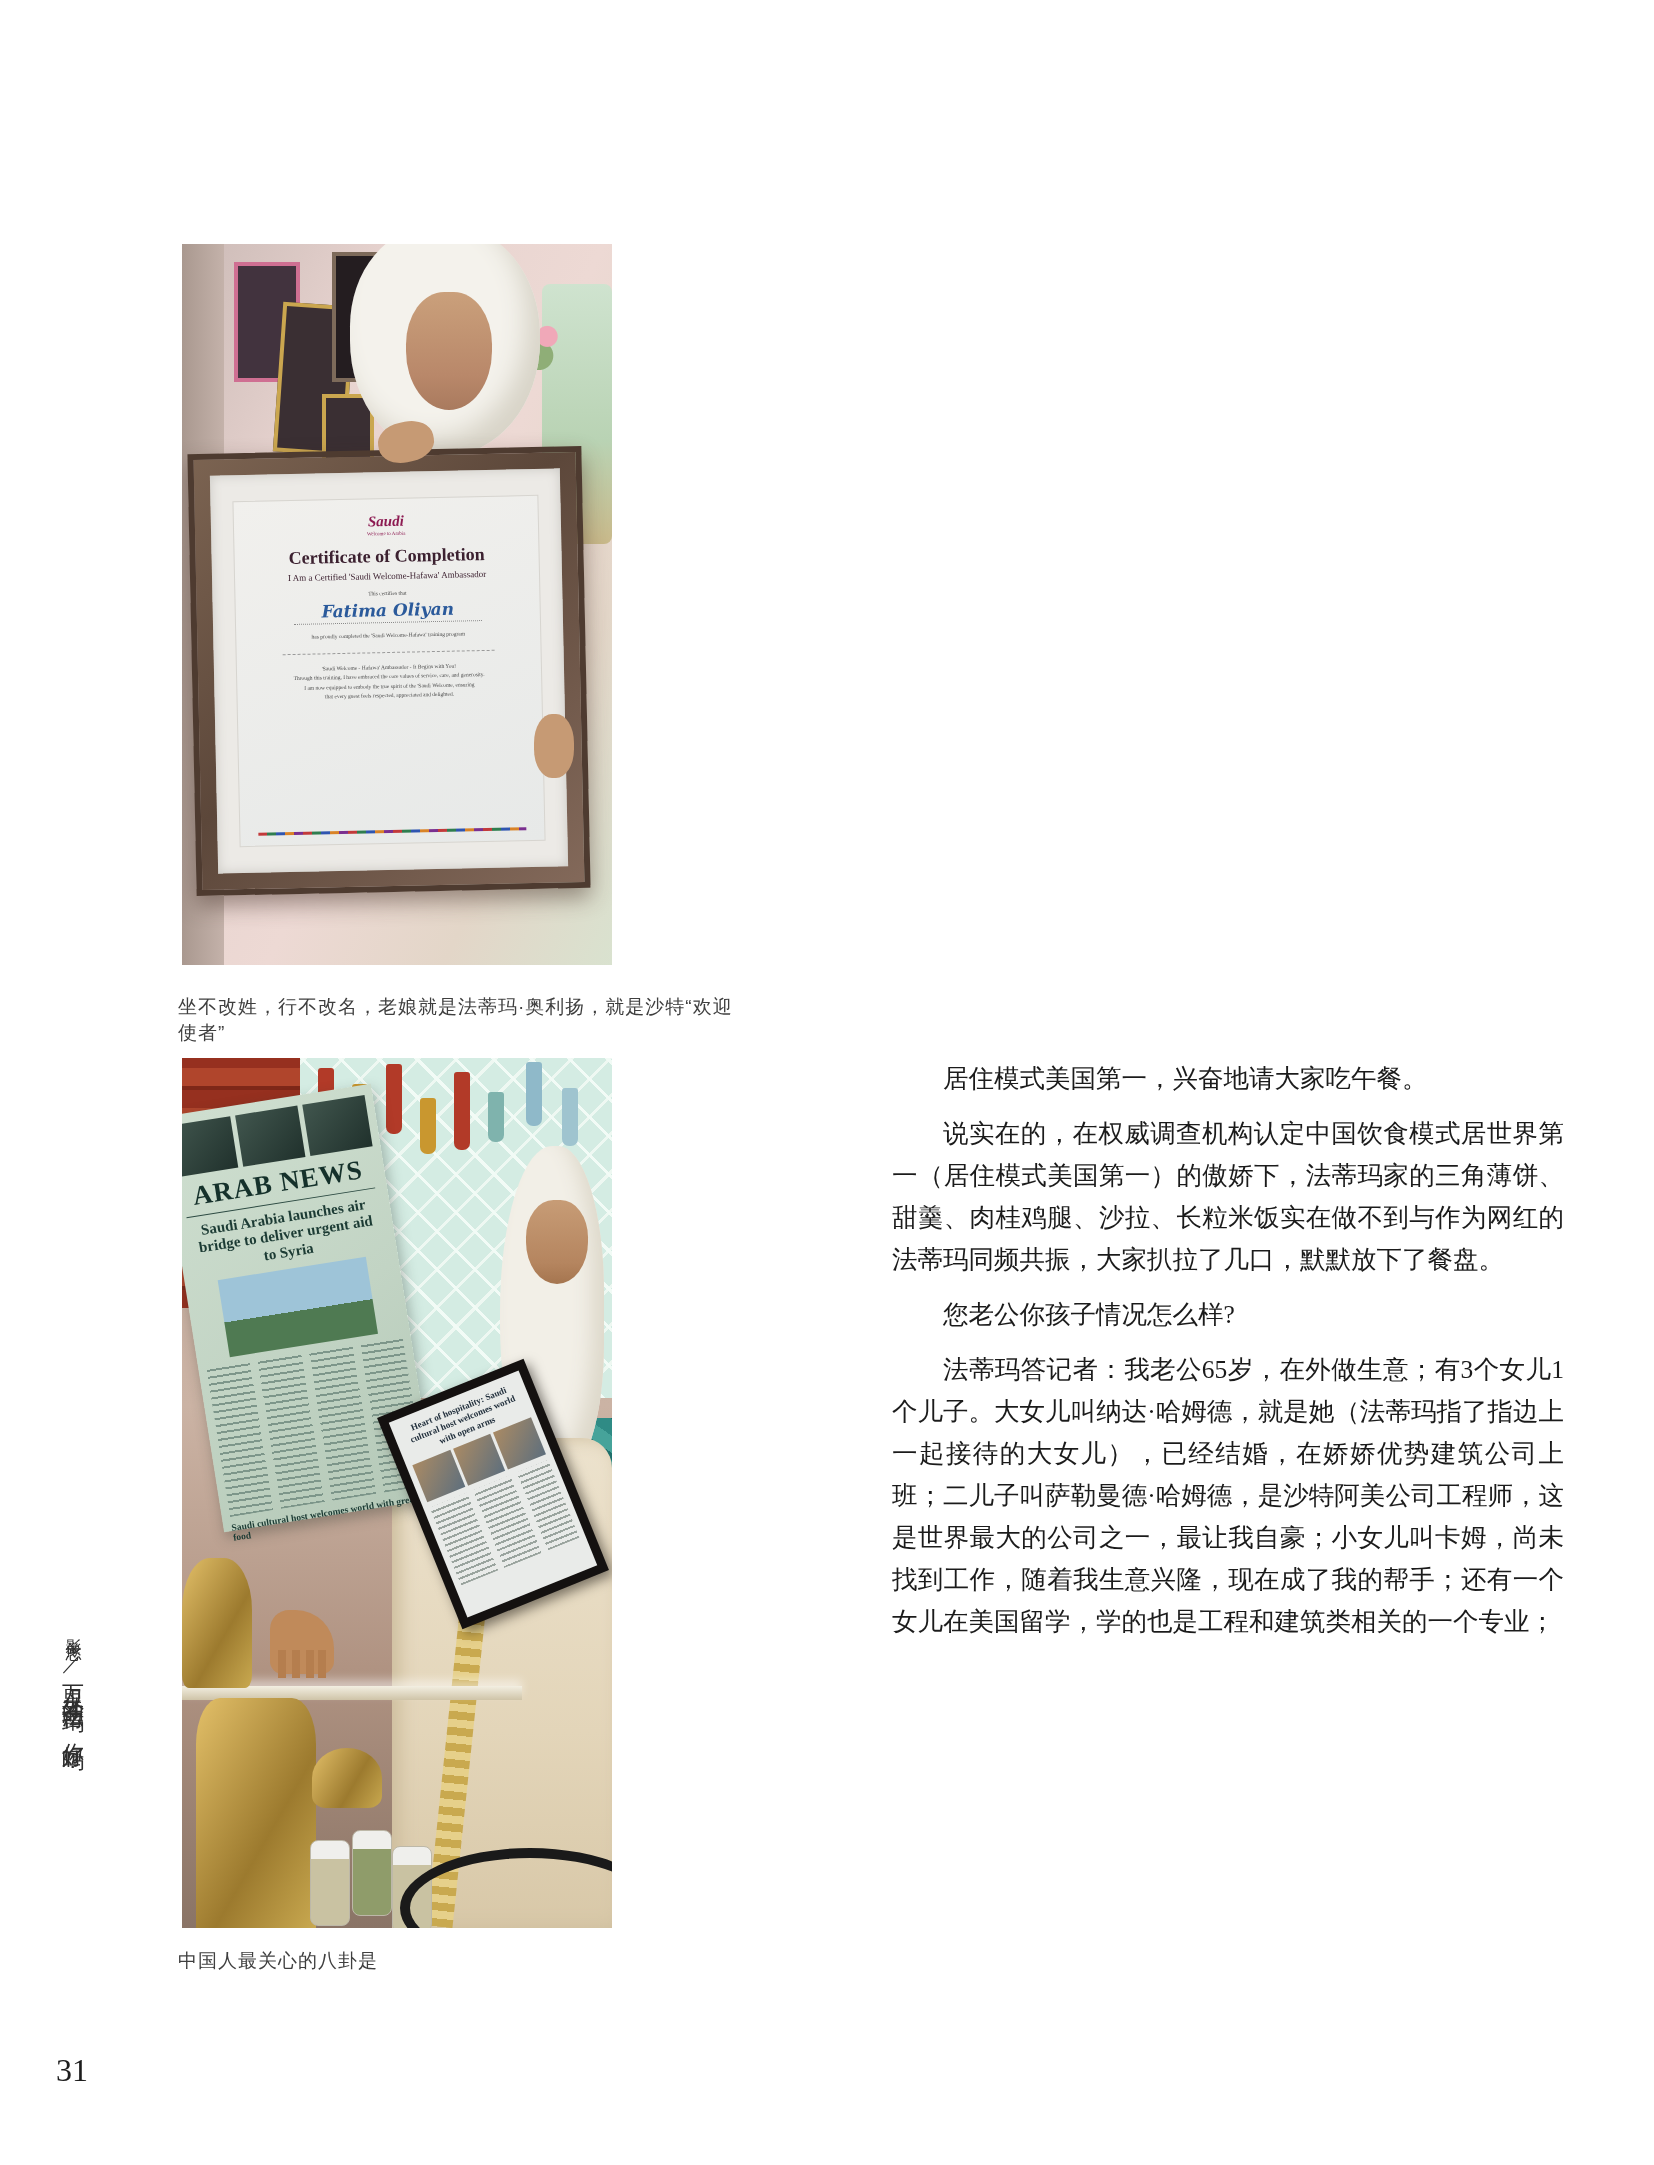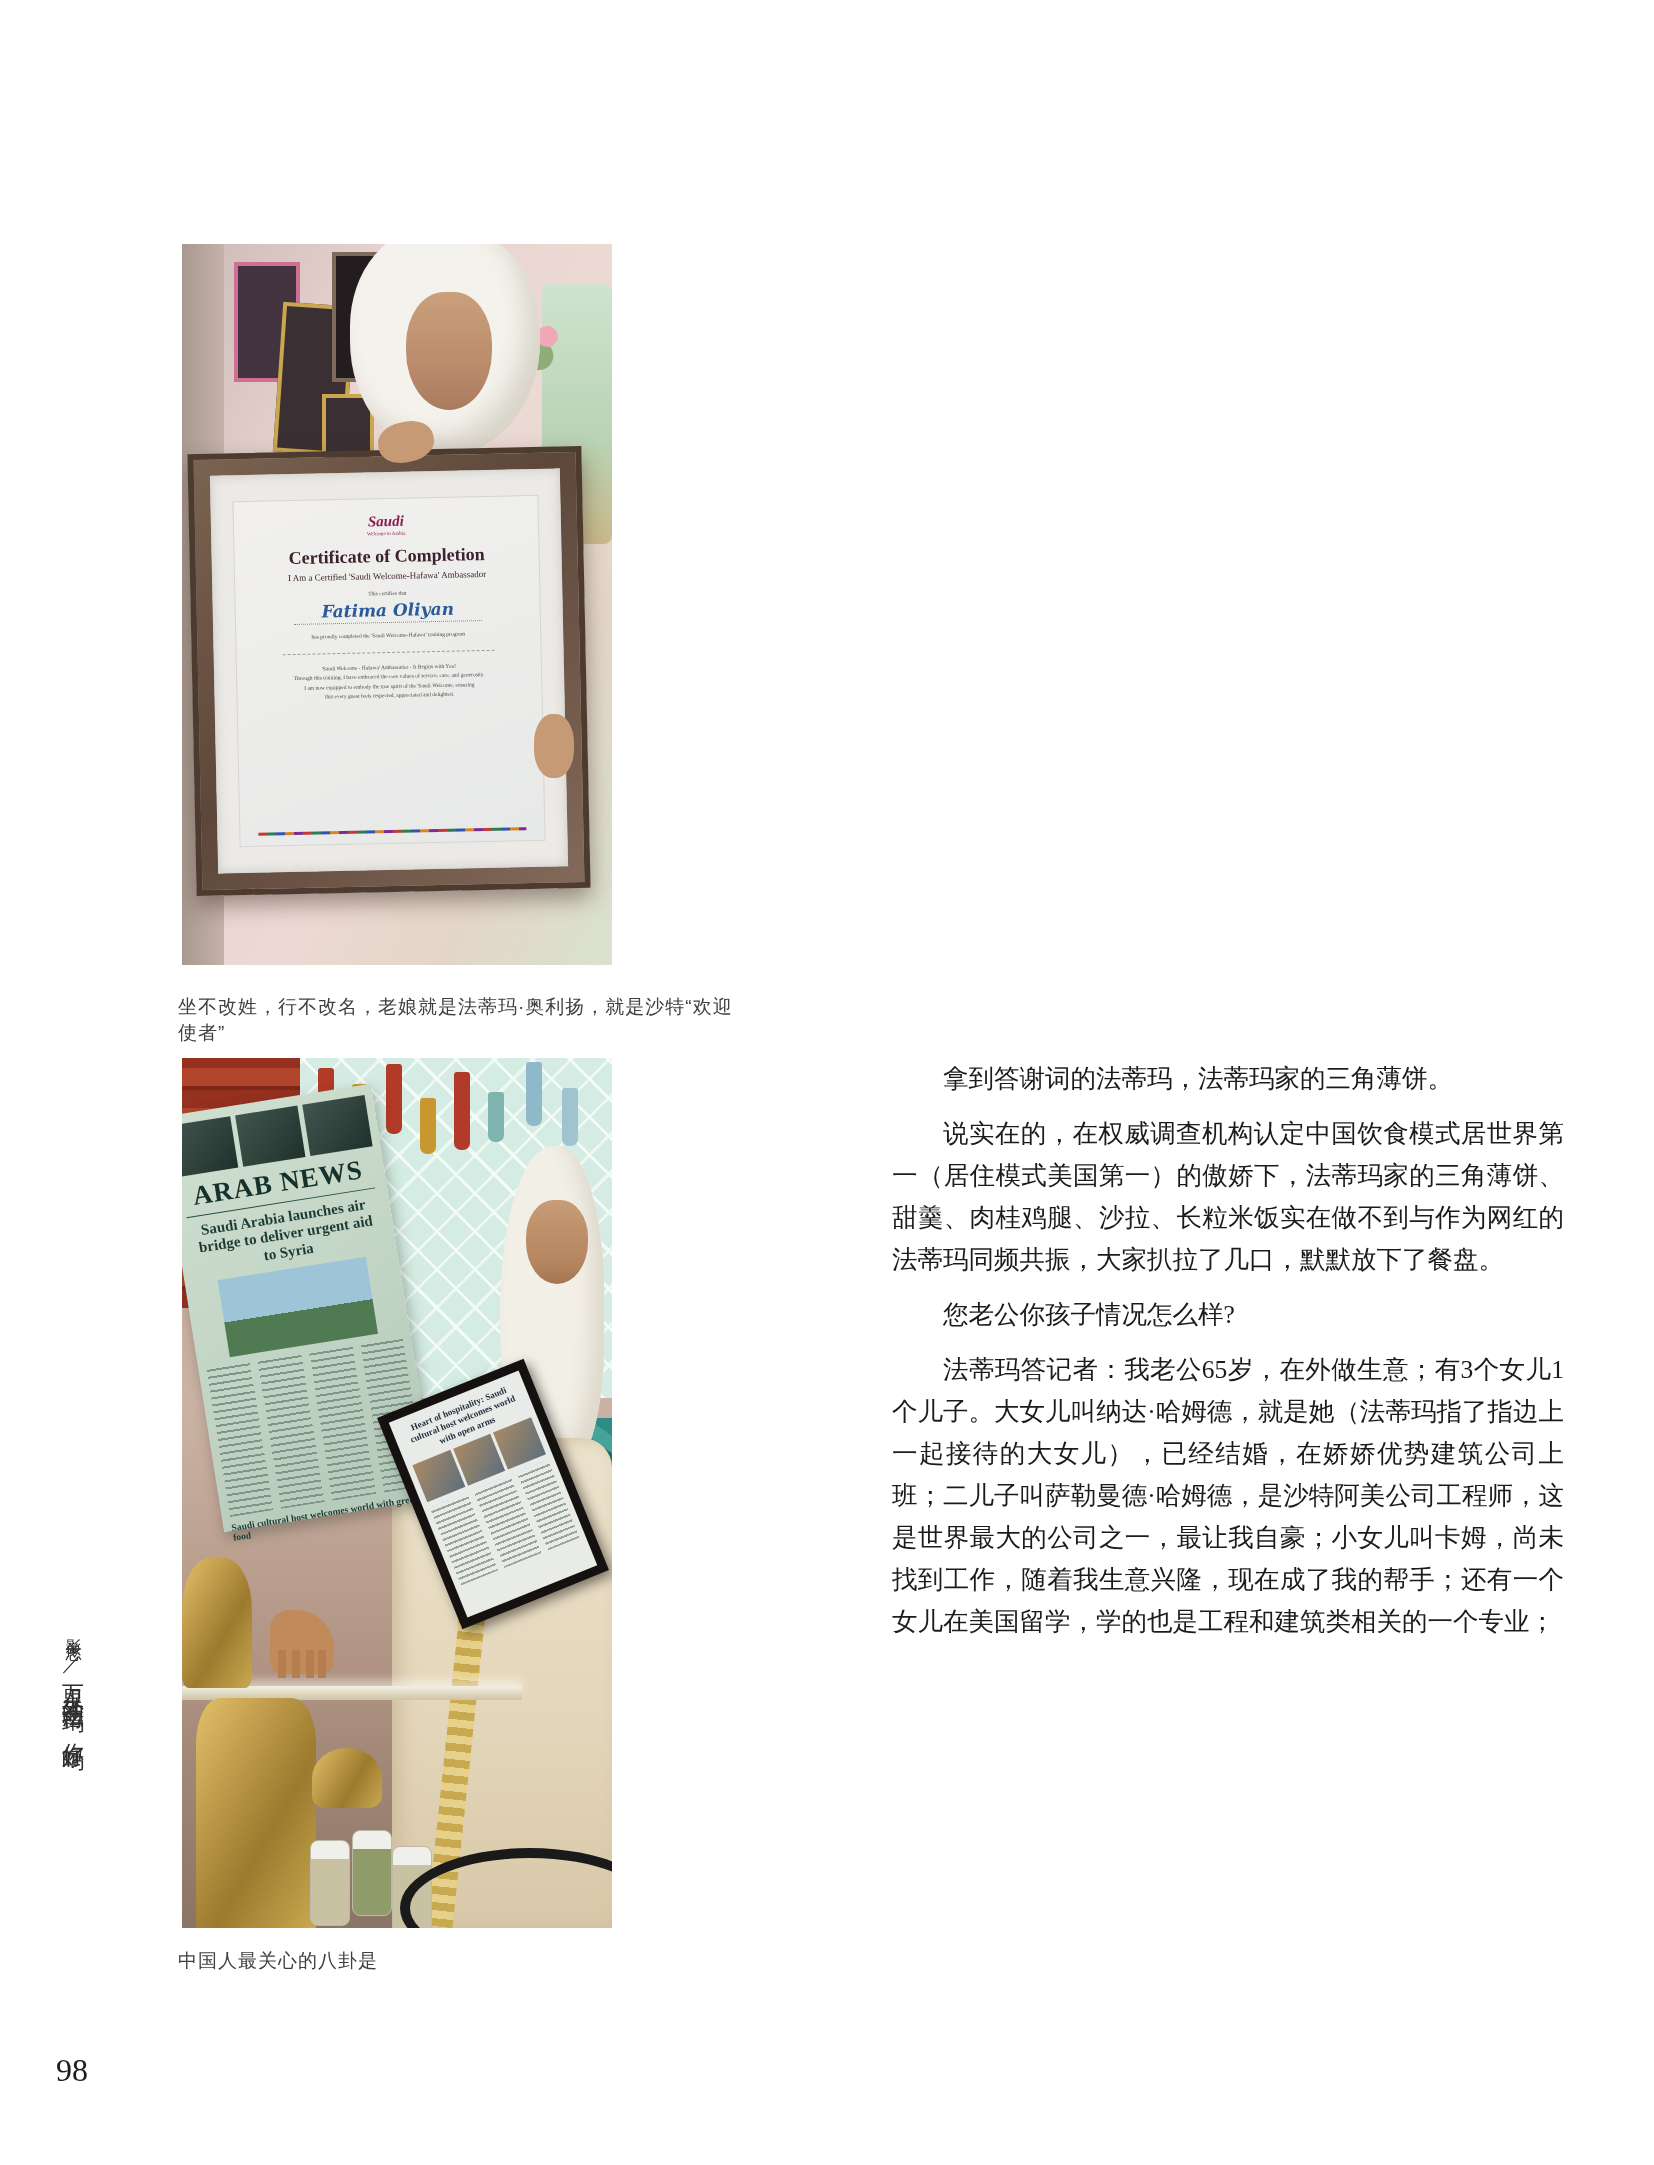--- a/index.html
+++ b/index.html
@@ -133,21 +133,21 @@
   .article p { text-indent:2em; margin-bottom:13px; }
 </style>
 </head>
 <body>
 
 <div class="side-rail">
   <span class="side-cat">影像志</span>
   <span class="side-slash">／</span>
   <span class="side-title">万里之外的法蒂玛，你好吗？</span>
 </div>
-<div class="page-num">98</div>
+<div class="page-num">31</div>
 
 <div id="photo1" class="photo">
   <div class="wall-strip"></div>
   <div class="wframe pink" style="left:52px; top:18px; width:66px; height:120px;"></div>
   <div class="wframe" style="left:96px; top:60px; width:72px; height:150px; transform:rotate(4deg);"></div>
   <div class="wframe dark" style="left:150px; top:8px; width:70px; height:130px;"></div>
   <div class="wframe" style="left:140px; top:150px; width:52px; height:90px;"></div>
   <div class="shelf-green"></div>
   <div class="flowers"></div>
   <div class="hijab1"></div>
@@ -231,17 +231,17 @@
   <div class="brass" style="left:14px; top:640px; width:120px; height:230px; border-radius:20% 20% 0 0;"></div>
   <div class="brass" style="left:130px; top:690px; width:70px; height:60px; border-radius:50% 50% 20% 20%;"></div>
   <div class="jar" style="left:128px; top:782px;"></div>
   <div class="jar green" style="left:170px; top:772px;"></div>
   <div class="jar" style="left:210px; top:788px;"></div>
   <div class="black-table"></div>
 </div>
 <div id="caption2" class="caption">中国人最关心的八卦是</div>
 
 <div class="article">
-  <p>拿到答谢词的法蒂玛，法蒂玛家的三角薄饼。</p>
+  <p>居住模式美国第一，兴奋地请大家吃午餐。</p>
   <p>说实在的，在权威调查机构认定中国饮食模式居世界第一（居住模式美国第一）的傲娇下，法蒂玛家的三角薄饼、甜羹、肉桂鸡腿、沙拉、长粒米饭实在做不到与作为网红的法蒂玛同频共振，大家扒拉了几口，默默放下了餐盘。</p>
   <p>您老公你孩子情况怎么样?</p>
   <p>法蒂玛答记者：我老公65岁，在外做生意；有3个女儿1个儿子。大女儿叫纳达·哈姆德，就是她（法蒂玛指了指边上一起接待的大女儿），已经结婚，在娇娇优势建筑公司上班；二儿子叫萨勒曼德·哈姆德，是沙特阿美公司工程师，这是世界最大的公司之一，最让我自豪；小女儿叫卡姆，尚未找到工作，随着我生意兴隆，现在成了我的帮手；还有一个女儿在美国留学，学的也是工程和建筑类相关的一个专业；</p>
 </div>
 
 </body></html>

